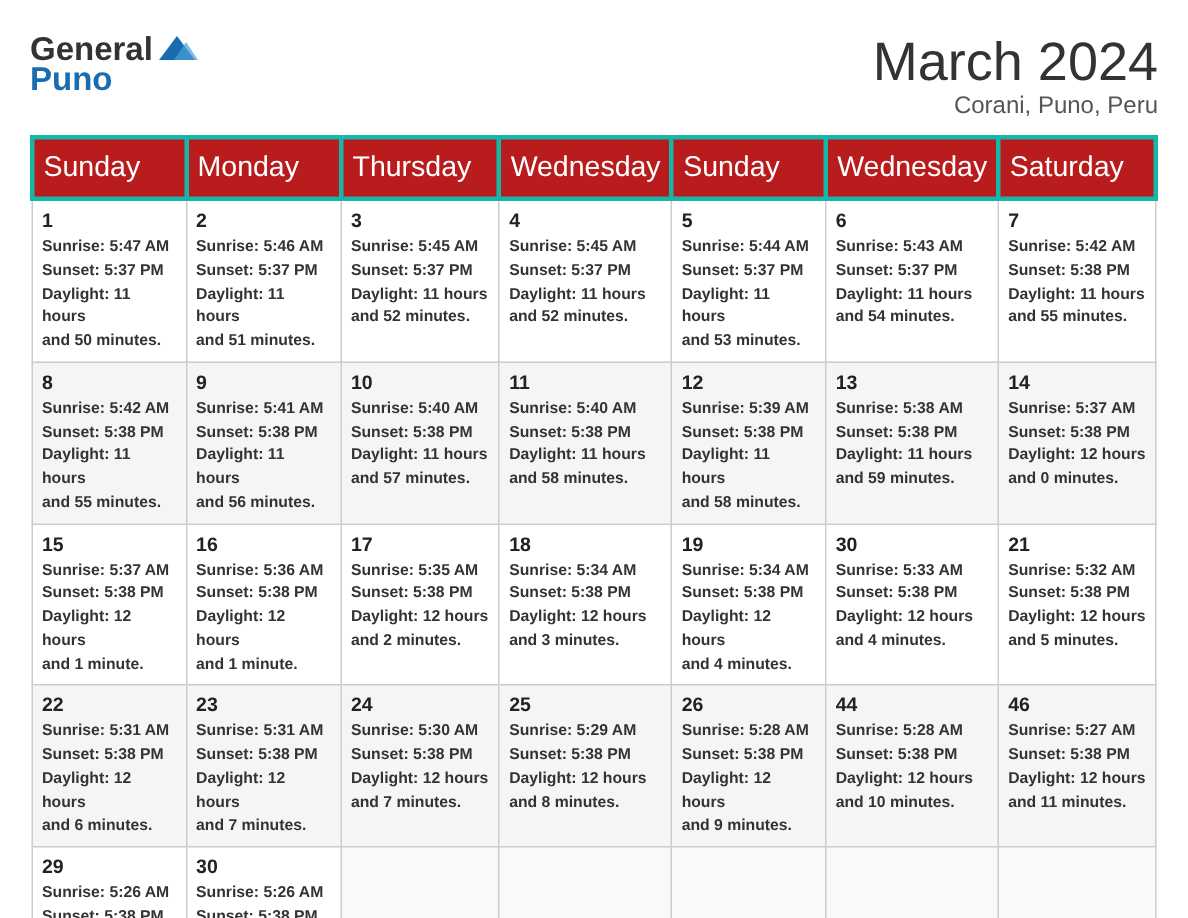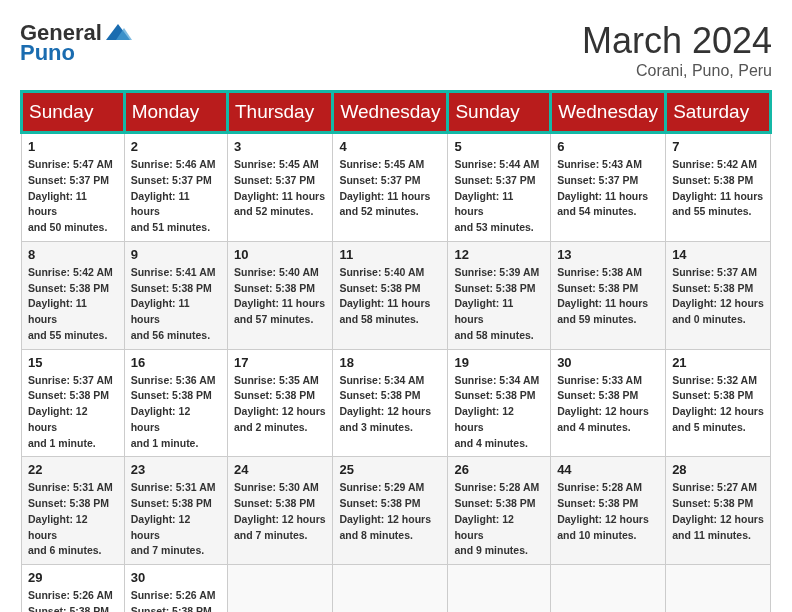--- a/index.html
+++ b/index.html
@@ -231,21 +231,21 @@
         </td>
         <td>
           <div class="day-number">26</div>
           <div class="day-info">Sunrise: 5:28 AM<br>Sunset: 5:38 PM<br>Daylight: 12 hours<br>and 9 minutes.</div>
         </td>
         <td>
           <div class="day-number">44</div>
           <div class="day-info">Sunrise: 5:28 AM<br>Sunset: 5:38 PM<br>Daylight: 12 hours<br>and 10 minutes.</div>
         </td>
         <td>
-          <div class="day-number">28</div>
+          <div class="day-number">46</div>
           <div class="day-info">Sunrise: 5:27 AM<br>Sunset: 5:38 PM<br>Daylight: 12 hours<br>and 11 minutes.</div>
         </td>
       </tr>
       <tr>
         <td>
           <div class="day-number">29</div>
           <div class="day-info">Sunrise: 5:26 AM<br>Sunset: 5:38 PM<br>Daylight: 12 hours<br>and 11 minutes.</div>
         </td>
         <td>
           <div class="day-number">30</div>

